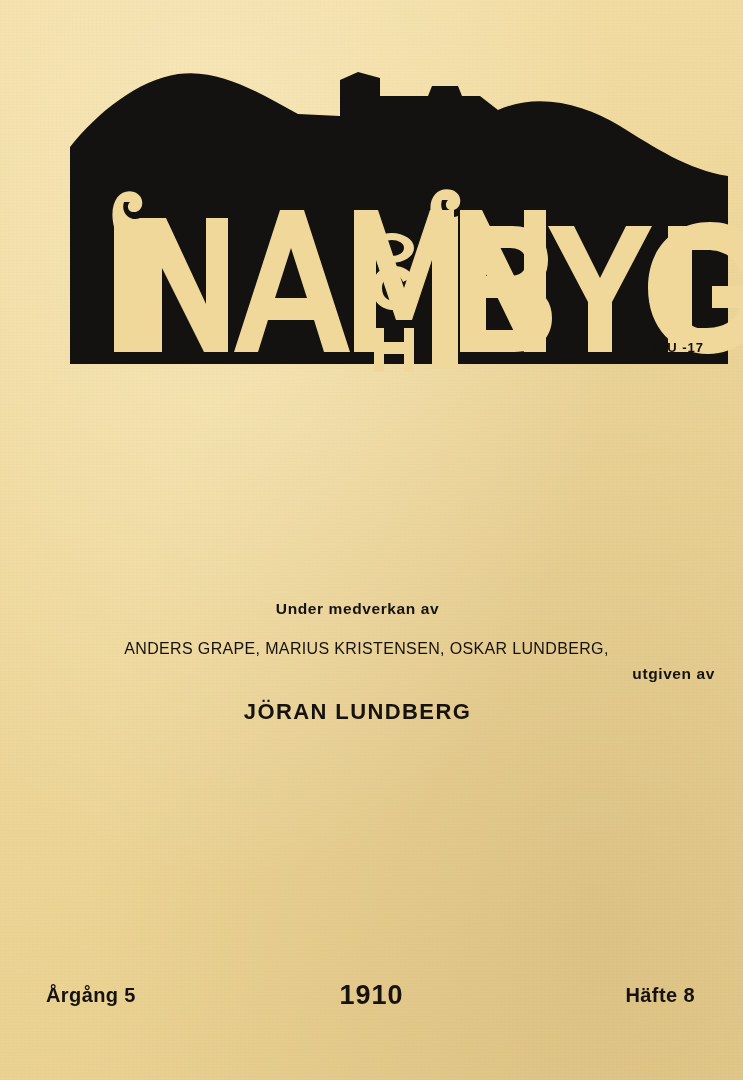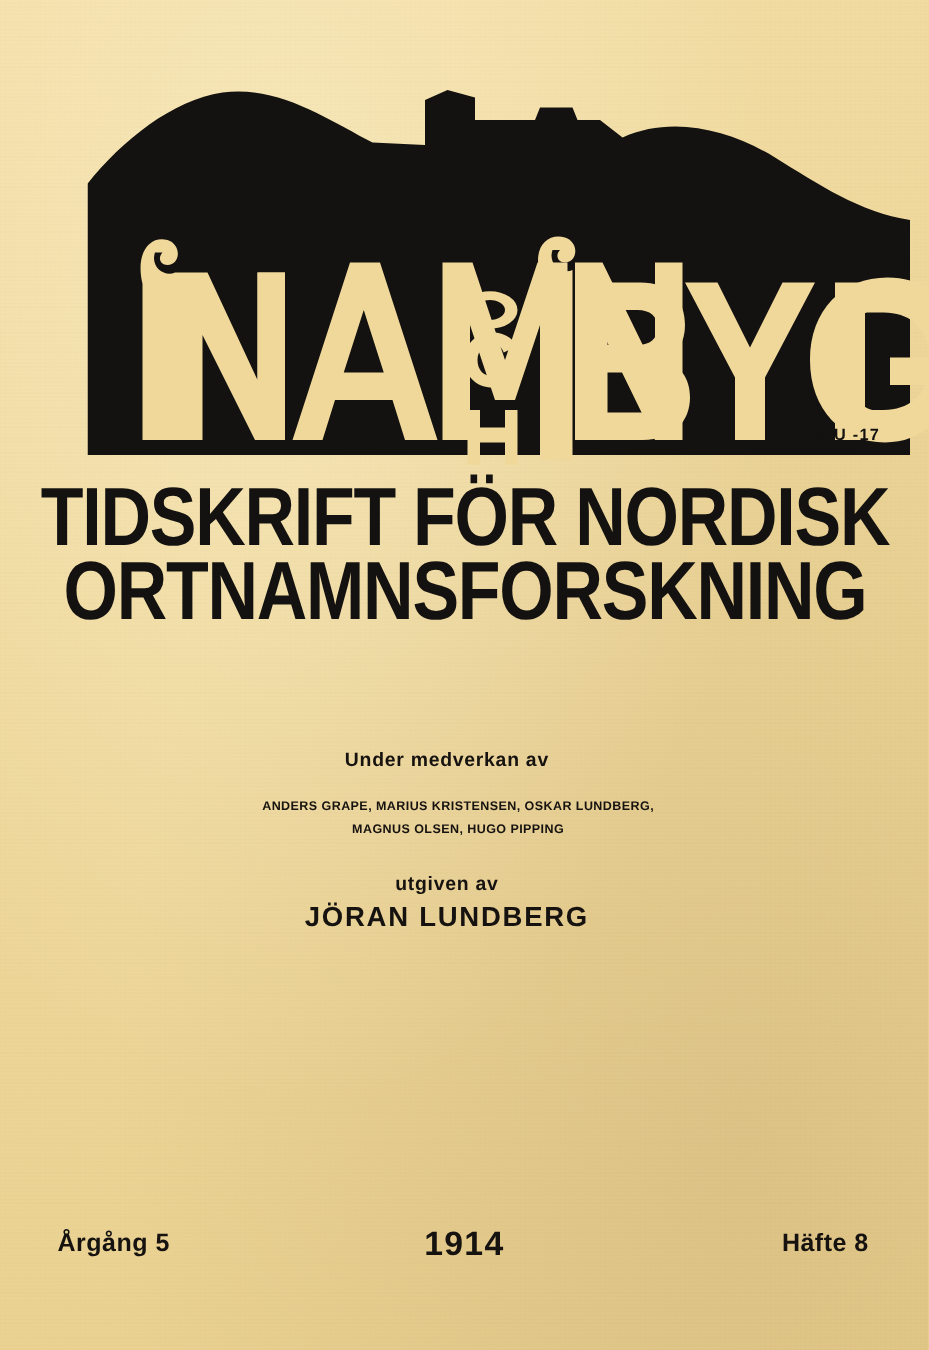--- a/index.html
+++ b/index.html
@@ -63,34 +63,35 @@
     text-align: center;
   }
   .credits .under {
     font-size: 15.5px;
     letter-spacing: 0.6px;
     font-weight: 700;
     color: #15120f;
     margin-bottom: 22px;
   }
   .credits .board-line {
-    font-size: 10px;
-    font-weight: 700;
+    font-size: 16px;
+    font-weight: 400;
     letter-spacing: 0.35px;
     color: #15120f;
     margin-bottom: 7px;
     margin-left: 18px;
   }
   .credits .board-line.last { margin-bottom: 30px; }
   .credits .utgiven {
     font-size: 15.5px;
     letter-spacing: 0.6px;
     font-weight: 700;
     color: #15120f;
-    margin-bottom: 4px;
+    margin-bottom: 16px;
+    text-align: right;
   }
   .credits .editor {
     font-size: 22px;
     font-weight: 700;
     letter-spacing: 1.4px;
     color: #15120f;
   }
 
   
   .footer {
@@ -219,36 +220,26 @@
 
         <path d="M660,174 L700,174 C 738,174 760,200 760,237 C 760,274 738,300 700,300 L660,300 Z
                  M684,198 L684,276 L699,276 C 722,276 736,261 736,237 C 736,213 722,198 699,198 Z" transform="translate(-20,0)"></path>
       </g>
 
       <text x="625" y="300" font-family="'Liberation Sans', sans-serif" font-size="13" font-weight="700" fill="#141210" letter-spacing="1">E U -17</text>
     </svg>
 
   </div>
 
-  <div class="subtitle-wrap">
-    <svg width="700" height="140" viewBox="0 0 700 140" xmlns="http://www.w3.org/2000/svg" aria-hidden="true">
-      <g fill="#141210" font-family="'Liberation Sans', sans-serif" font-weight="700">
-        <text x="350" y="58" text-anchor="middle" font-size="56" letter-spacing="-1" transform="scale(1,1.18) translate(0,-9)">TIDSKRIFT FÖR NORDISK</text>
-        <text x="350" y="118" text-anchor="middle" font-size="56" letter-spacing="-1" transform="scale(1,1.18) translate(0,-19)">ORTNAMNSFORSKNING</text>
-      </g>
-    </svg>
-
-  </div>
 
   <div class="credits">
     <div class="under">Under medverkan av</div>
     <div class="board-line">ANDERS GRAPE, MARIUS KRISTENSEN, OSKAR LUNDBERG,</div>
-    <div class="board-line last">MAGNUS OLSEN, HUGO PIPPING</div>
     <div class="utgiven">utgiven av</div>
     <div class="editor">JÖRAN LUNDBERG</div>
   </div>
 
   <div class="footer">
     <div class="vol">Årgång 5</div>
-    <div class="year">1914</div>
+    <div class="year">1910</div>
     <div class="issue">Häfte 8</div>
   </div>
 </div>
 
 </body></html>

